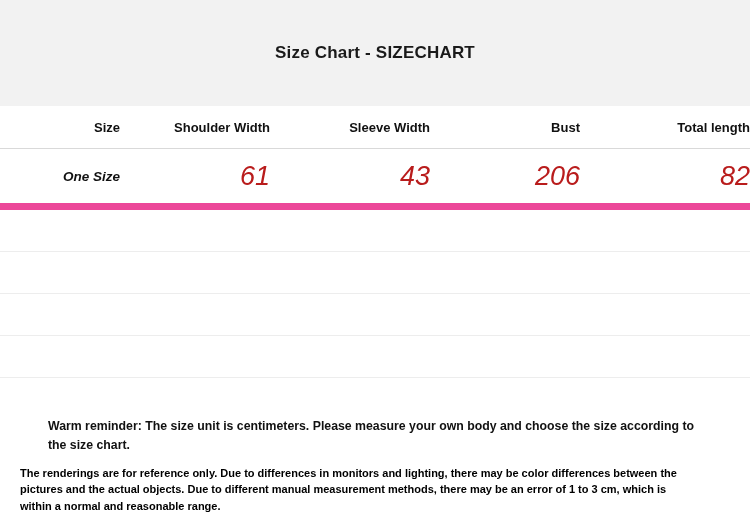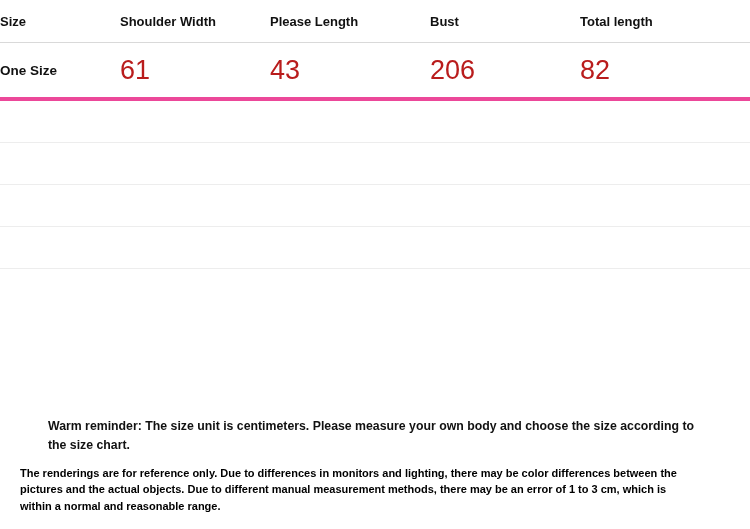--- a/index.html
+++ b/index.html
@@ -39,41 +39,42 @@
   
   .size-table {
     width: 750px;
     border-collapse: collapse;
     table-layout: fixed;
   }
   .size-table th,
   .size-table td {
     border: none;
     padding: 0;
-    text-align: left;
+    text-align: right;
     vertical-align: middle;
   }
   .head-row th {
     height: 42px;
     font-size: 13px;
     font-weight: bold;
     color: #111111;
   }
   .head-row th.col-size {
     width: 120px;
   }
   .head-row th.col-shoulder { width: 150px; }
   .head-row th.col-sleeve   { width: 160px; }
   .head-row th.col-bust     { width: 150px; }
   .head-row th.col-total    { width: 170px; }
 
   .data-row td {
     height: 54px;
     border-top: 1px solid #d9d9d9;
-    border-bottom: 4px solid #ec4899;
+    border-bottom: 7px solid #ec4899;
+    font-style: italic;
   }
   .data-row td.cell-label {
     font-size: 13.5px;
     font-weight: bold;
     color: #111111;
   }
   .data-row td.cell-value {
     font-size: 27px;
     font-weight: normal;
     color: #b91c1c;
@@ -108,27 +109,30 @@
     color: #000000;
     margin: 0;
     padding-right: 44px;
   }
 </style>
 </head>
 <body>
 
 <div class="page">
 
+  <div class="title-band">
+    <div class="title-text">Size Chart - SIZECHART</div>
+  </div>
 
   <table class="size-table">
     <thead>
       <tr class="head-row">
         <th class="col-size">Size</th>
         <th class="col-shoulder">Shoulder Width</th>
-        <th class="col-sleeve">Please Length</th>
+        <th class="col-sleeve">Sleeve Width</th>
         <th class="col-bust">Bust</th>
         <th class="col-total">Total length</th>
       </tr>
     </thead>
     <tbody>
       <tr class="data-row">
         <td class="cell-label">One Size</td>
         <td class="cell-value">61</td>
         <td class="cell-value">43</td>
         <td class="cell-value">206</td>

